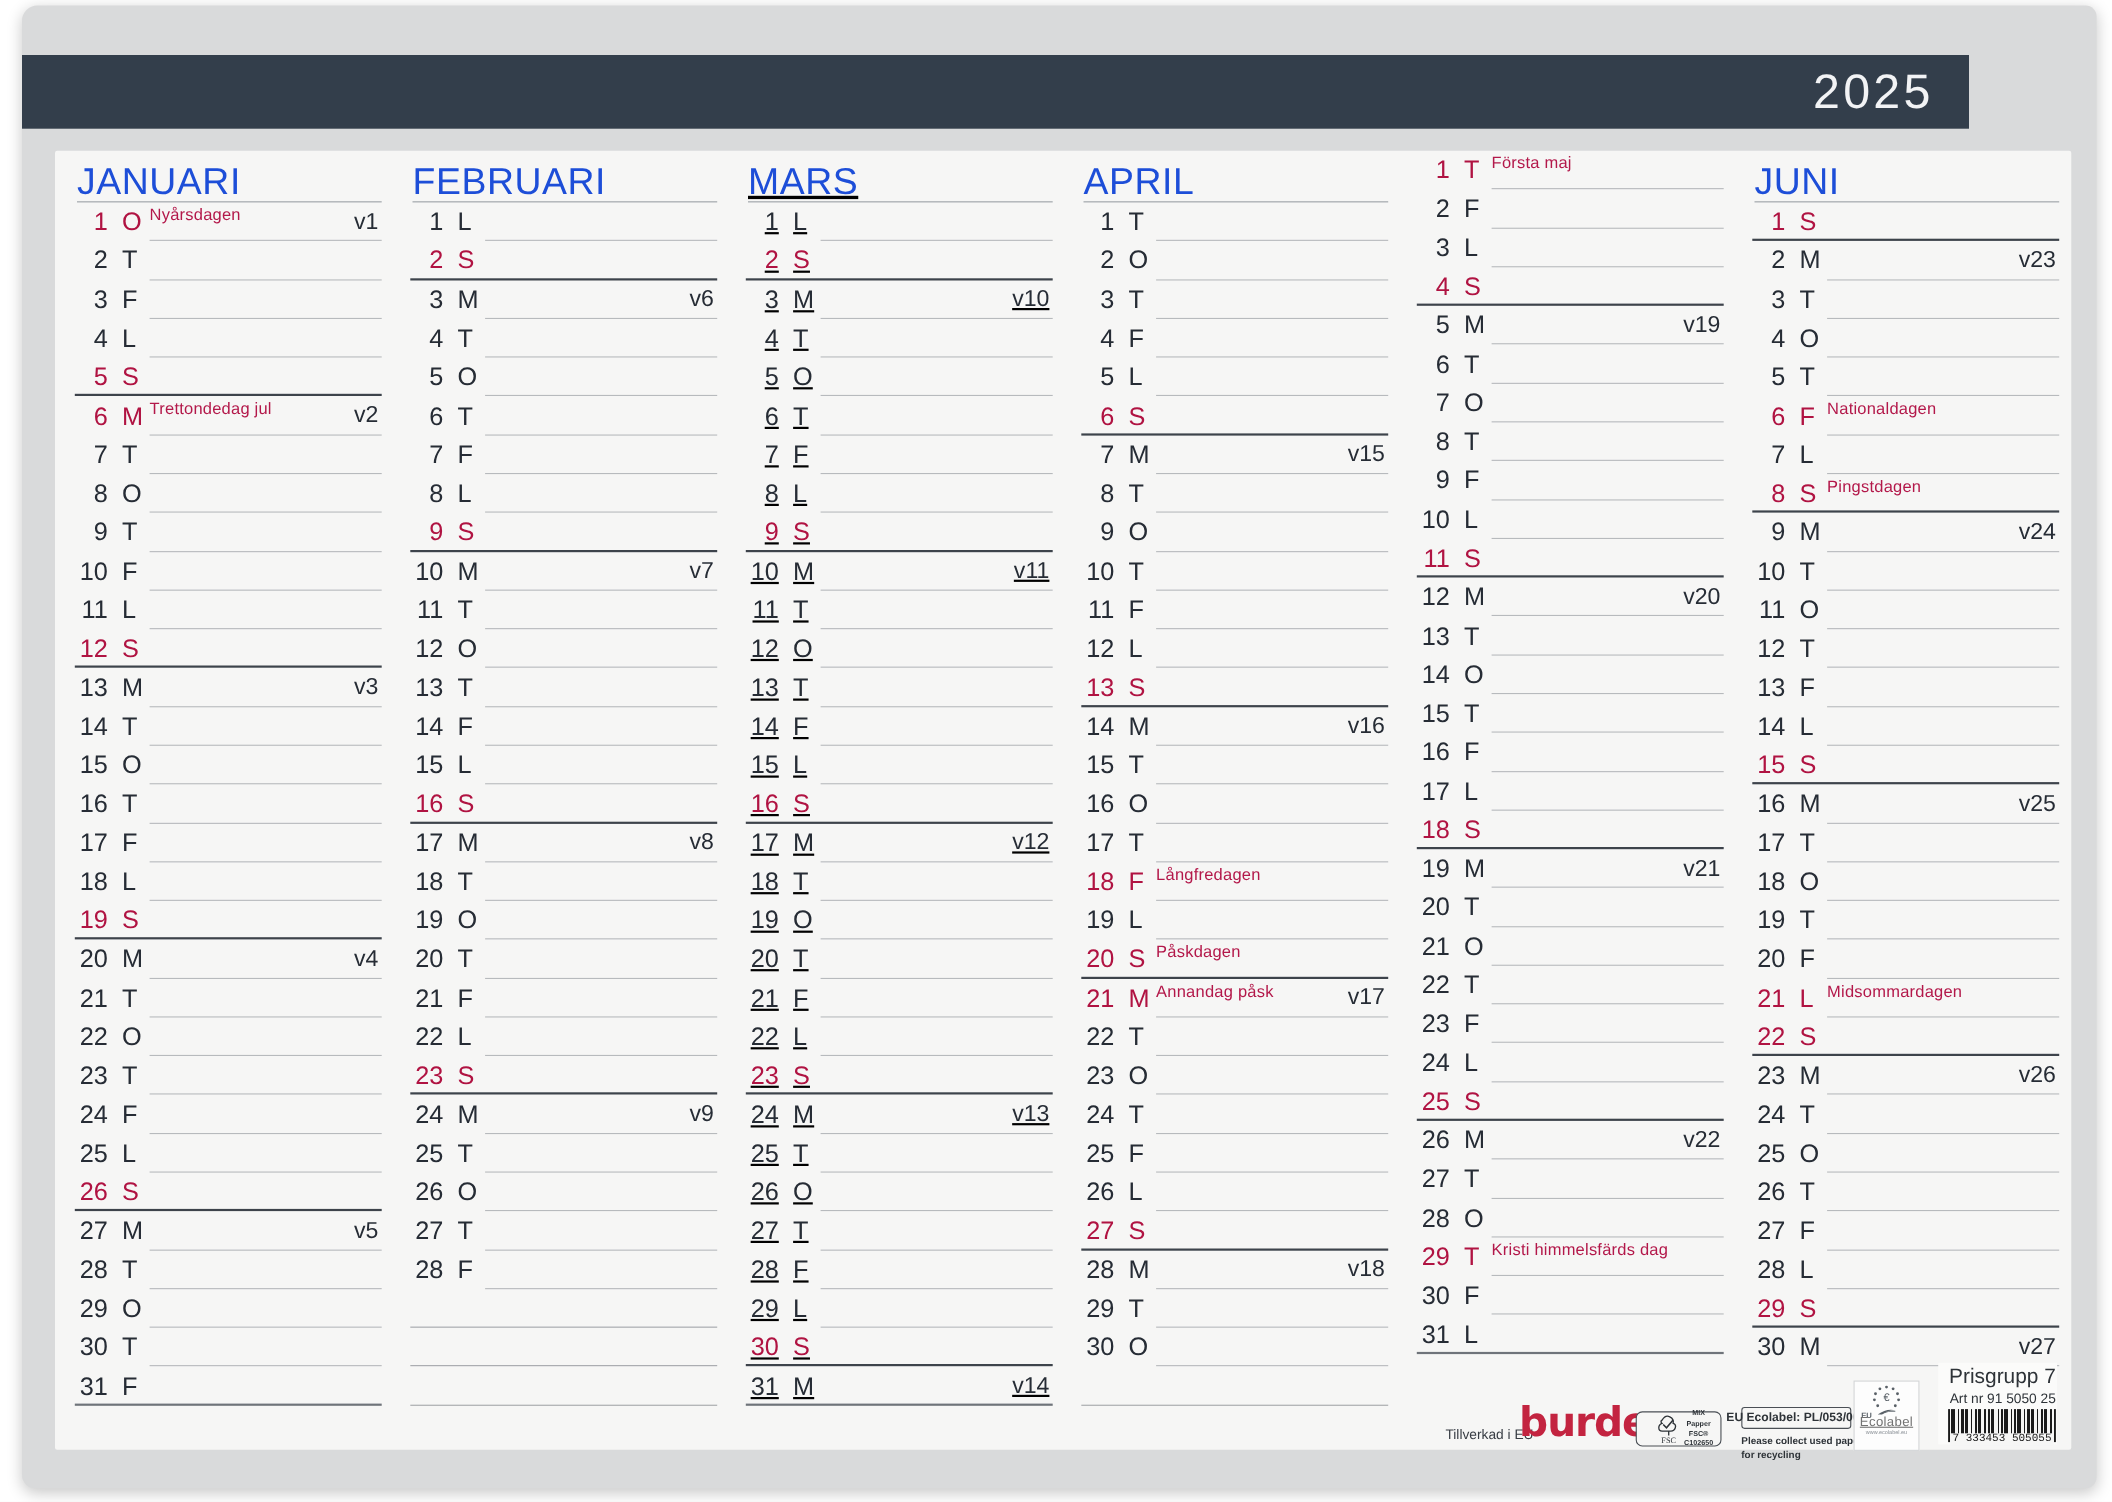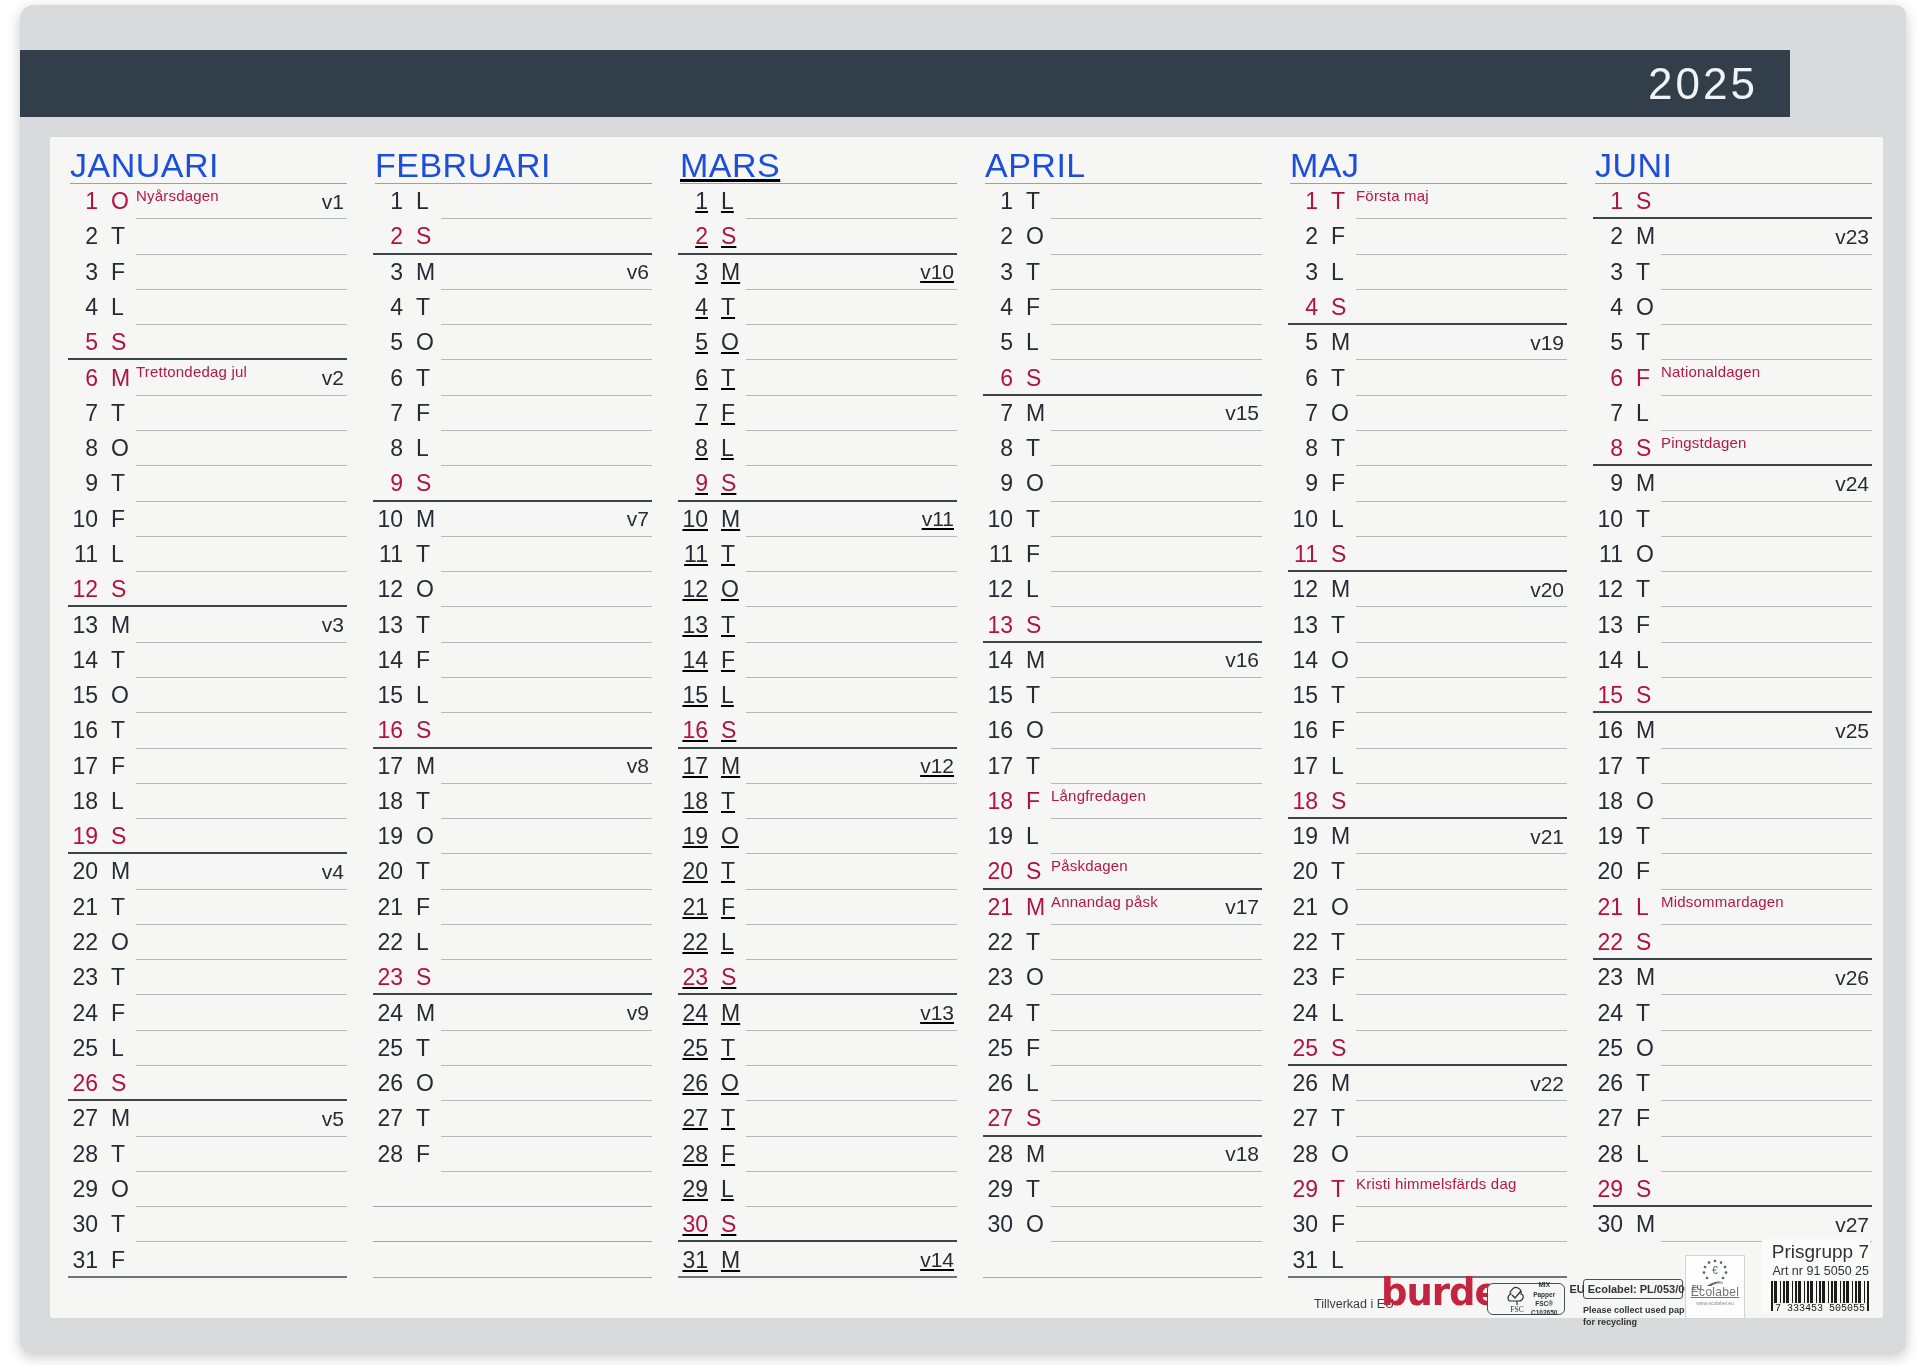--- a/index.html
+++ b/index.html
@@ -820,21 +820,20 @@
             <div class="row">
     <span class="num">30</span>
     <span class="wd">O</span>
     <span class="holiday"></span>
     <span class="week"></span>
   </div>
             <div class="row filler"></div>
           </div>
   </section>
         <section class="month" style="left: 1240px;">
-    <h2 class="m-title">MAJ</h2>
     <div class="rows">
             <div class="row red">
     <span class="num">1</span>
     <span class="wd">T</span>
     <span class="holiday">Första maj</span>
     <span class="week"></span>
   </div>
             <div class="row">
     <span class="num">2</span>
     <span class="wd">F</span>

